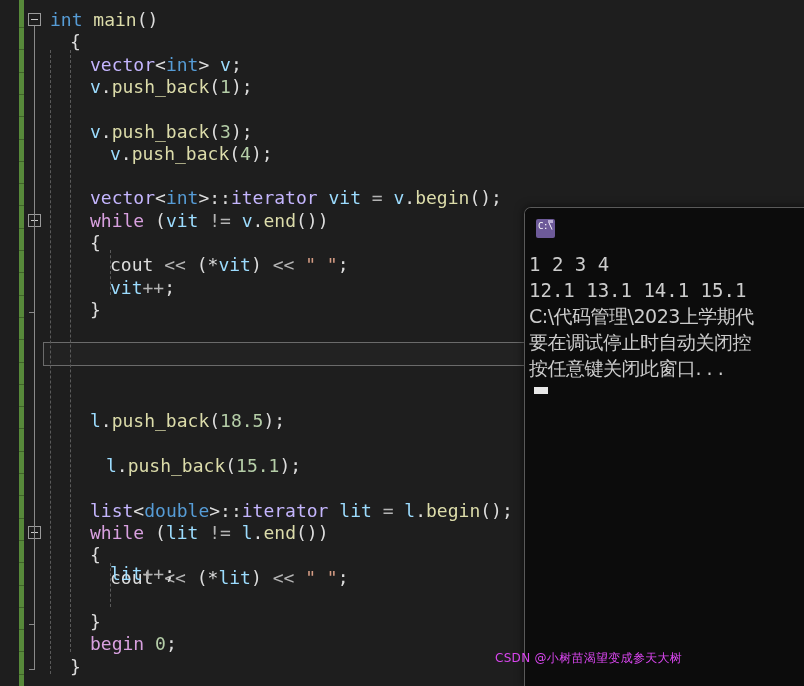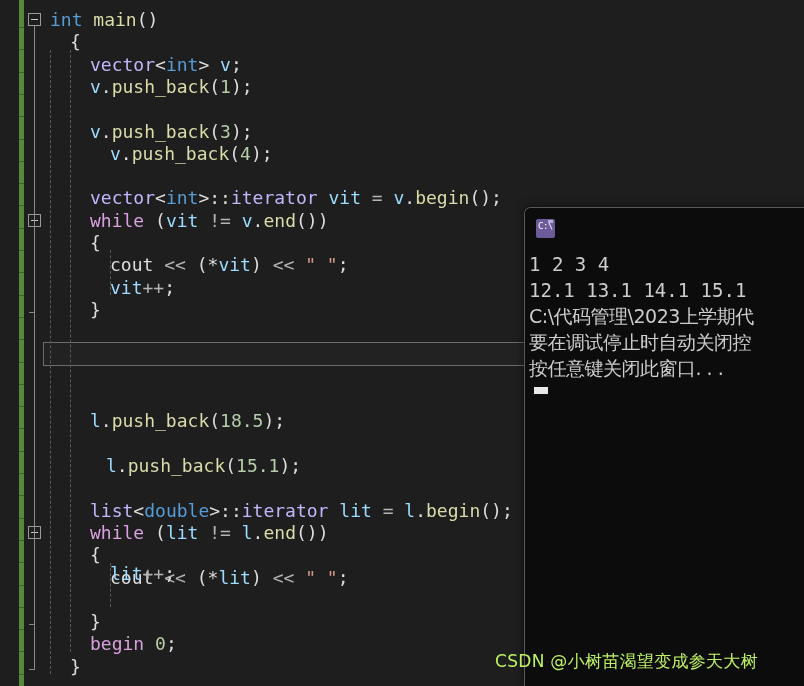--- a/index.html
+++ b/index.html
@@ -195,22 +195,22 @@
     margin-left: 5px;
     width: 14px; height: 7px;
     background: #e8e8e8;
   }
 
   
   #watermark {
     position: absolute;
     left: 495px; top: 650px;
     font-family: "DejaVu Sans", sans-serif;
-    font-size: 17px;
-    color: #bef264;
+    font-size: 12px;
+    color: #d946ef;
     white-space: nowrap;
     letter-spacing: 0.3px;
   }
 </style>
 </head>
 <body>
 
 <div id="editor">
 
   <div class="indicator-margin"></div>

